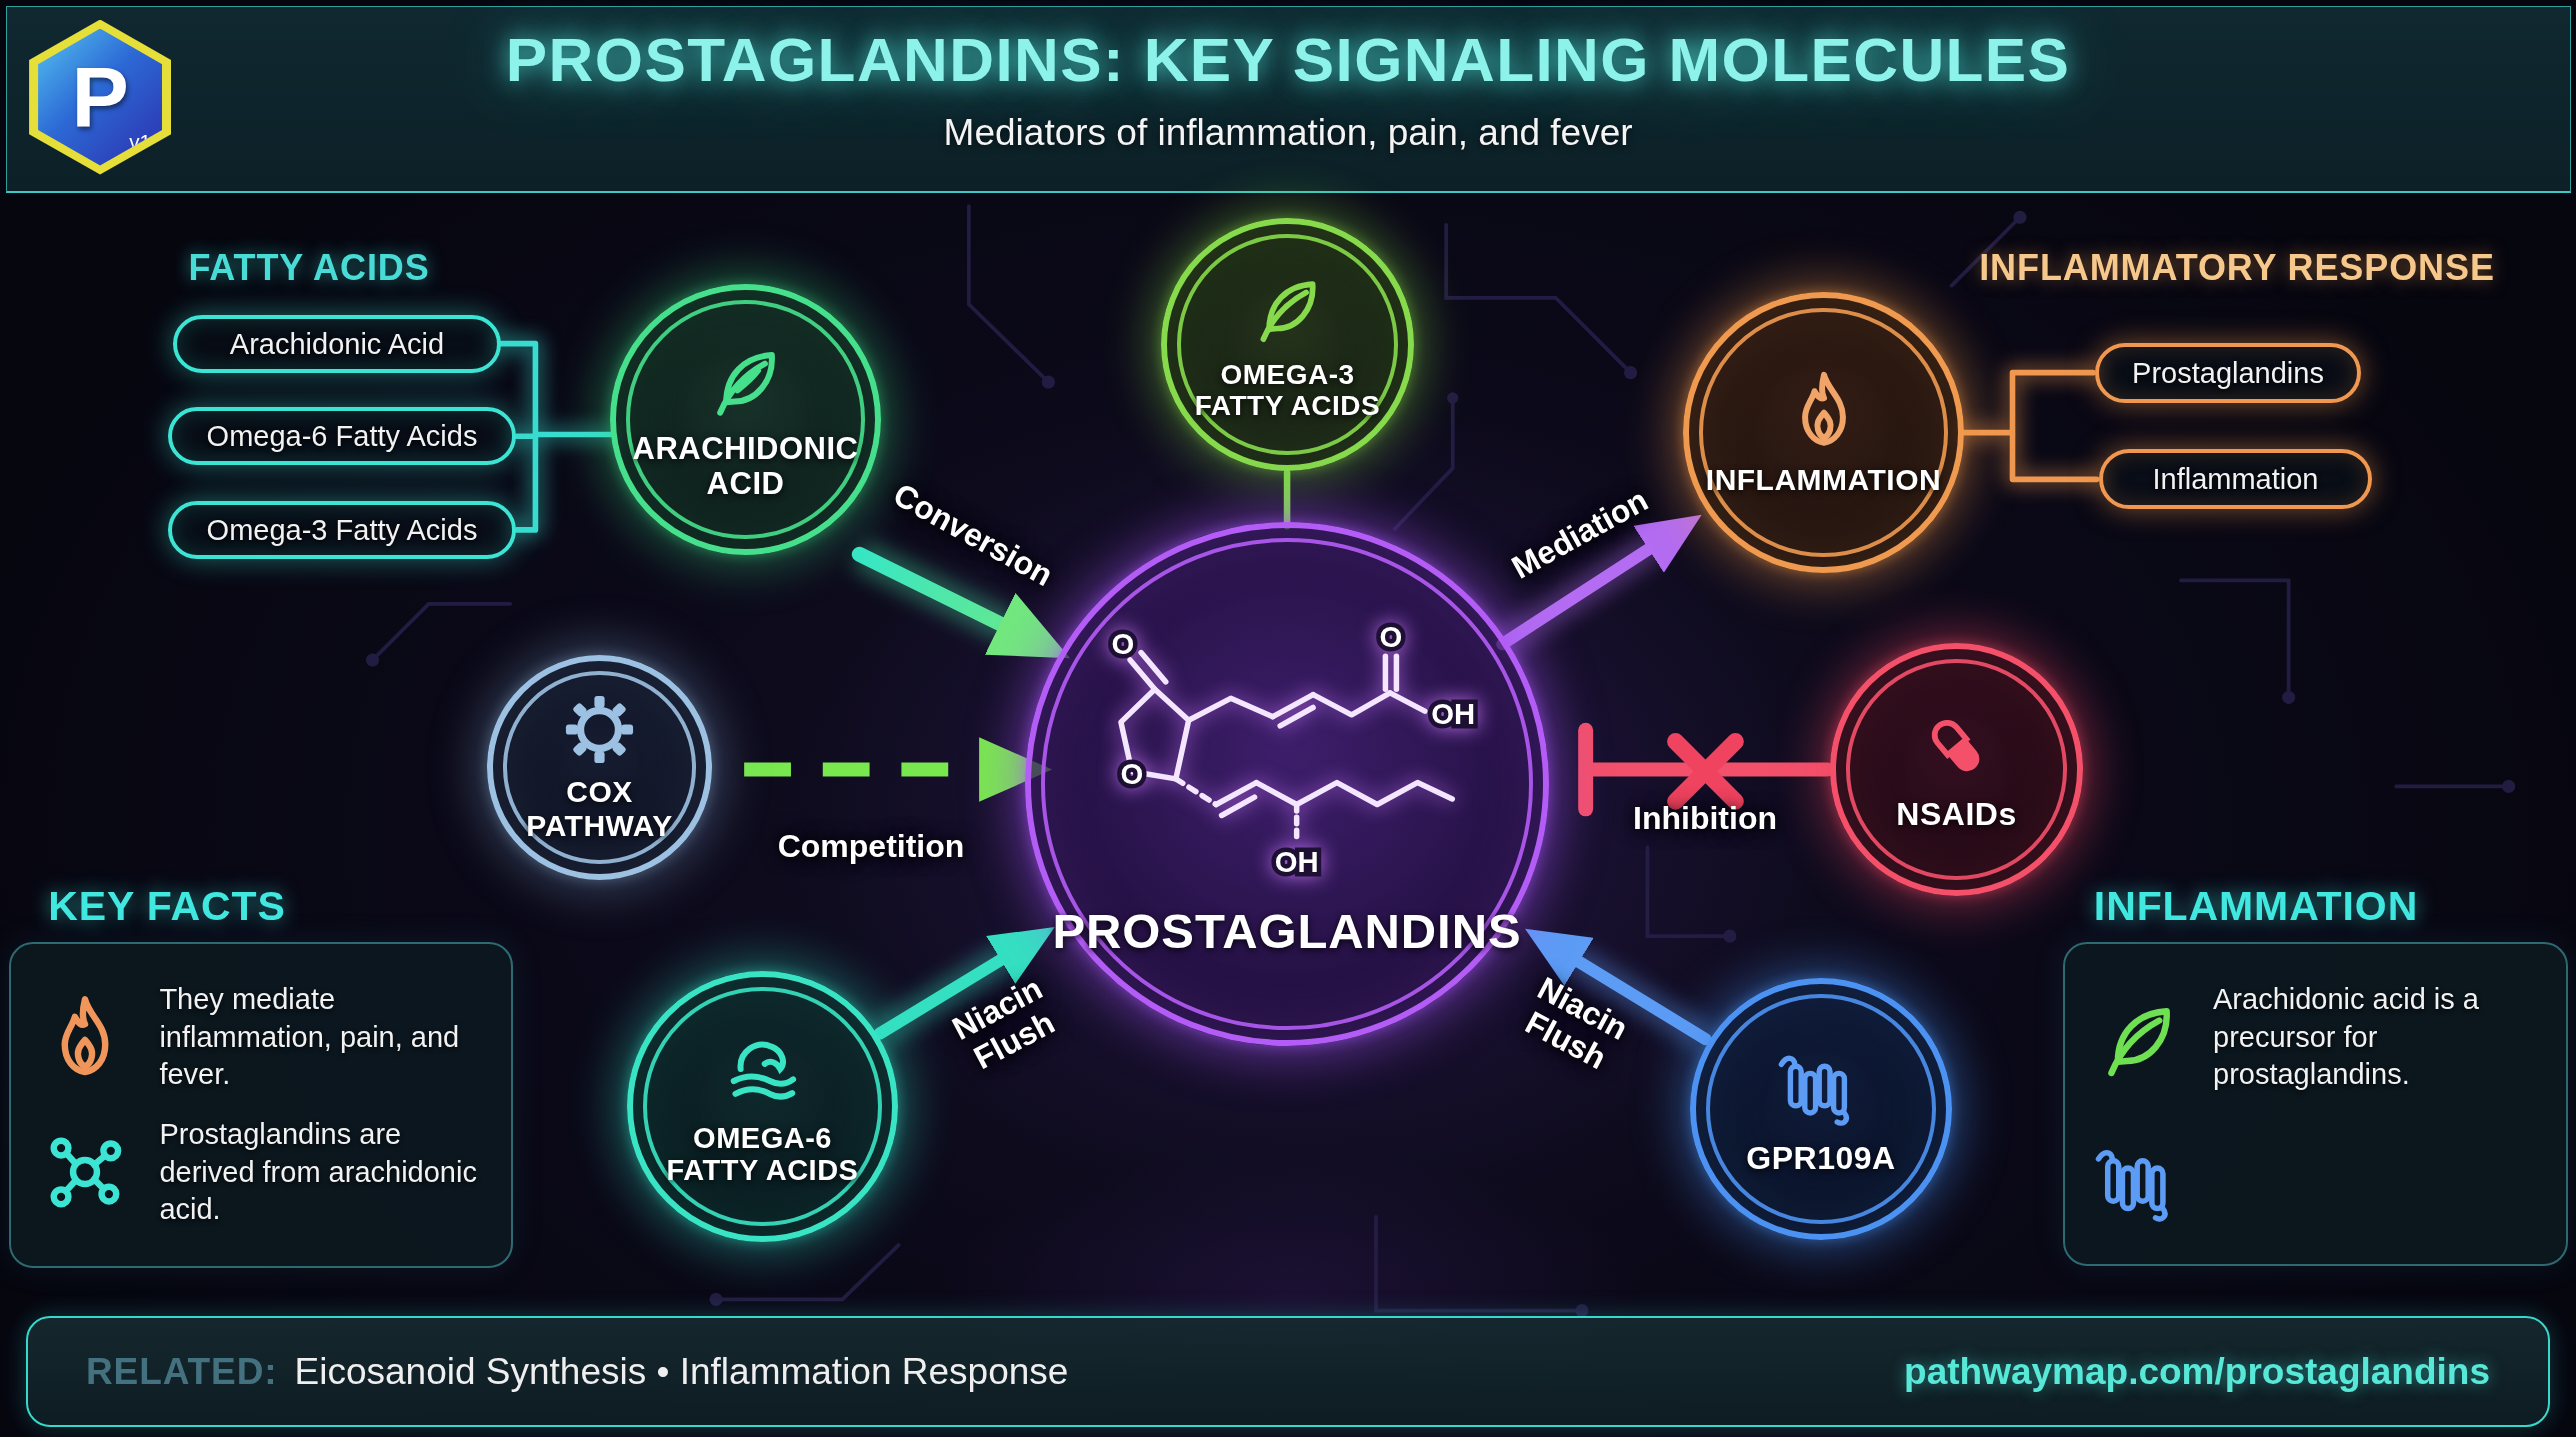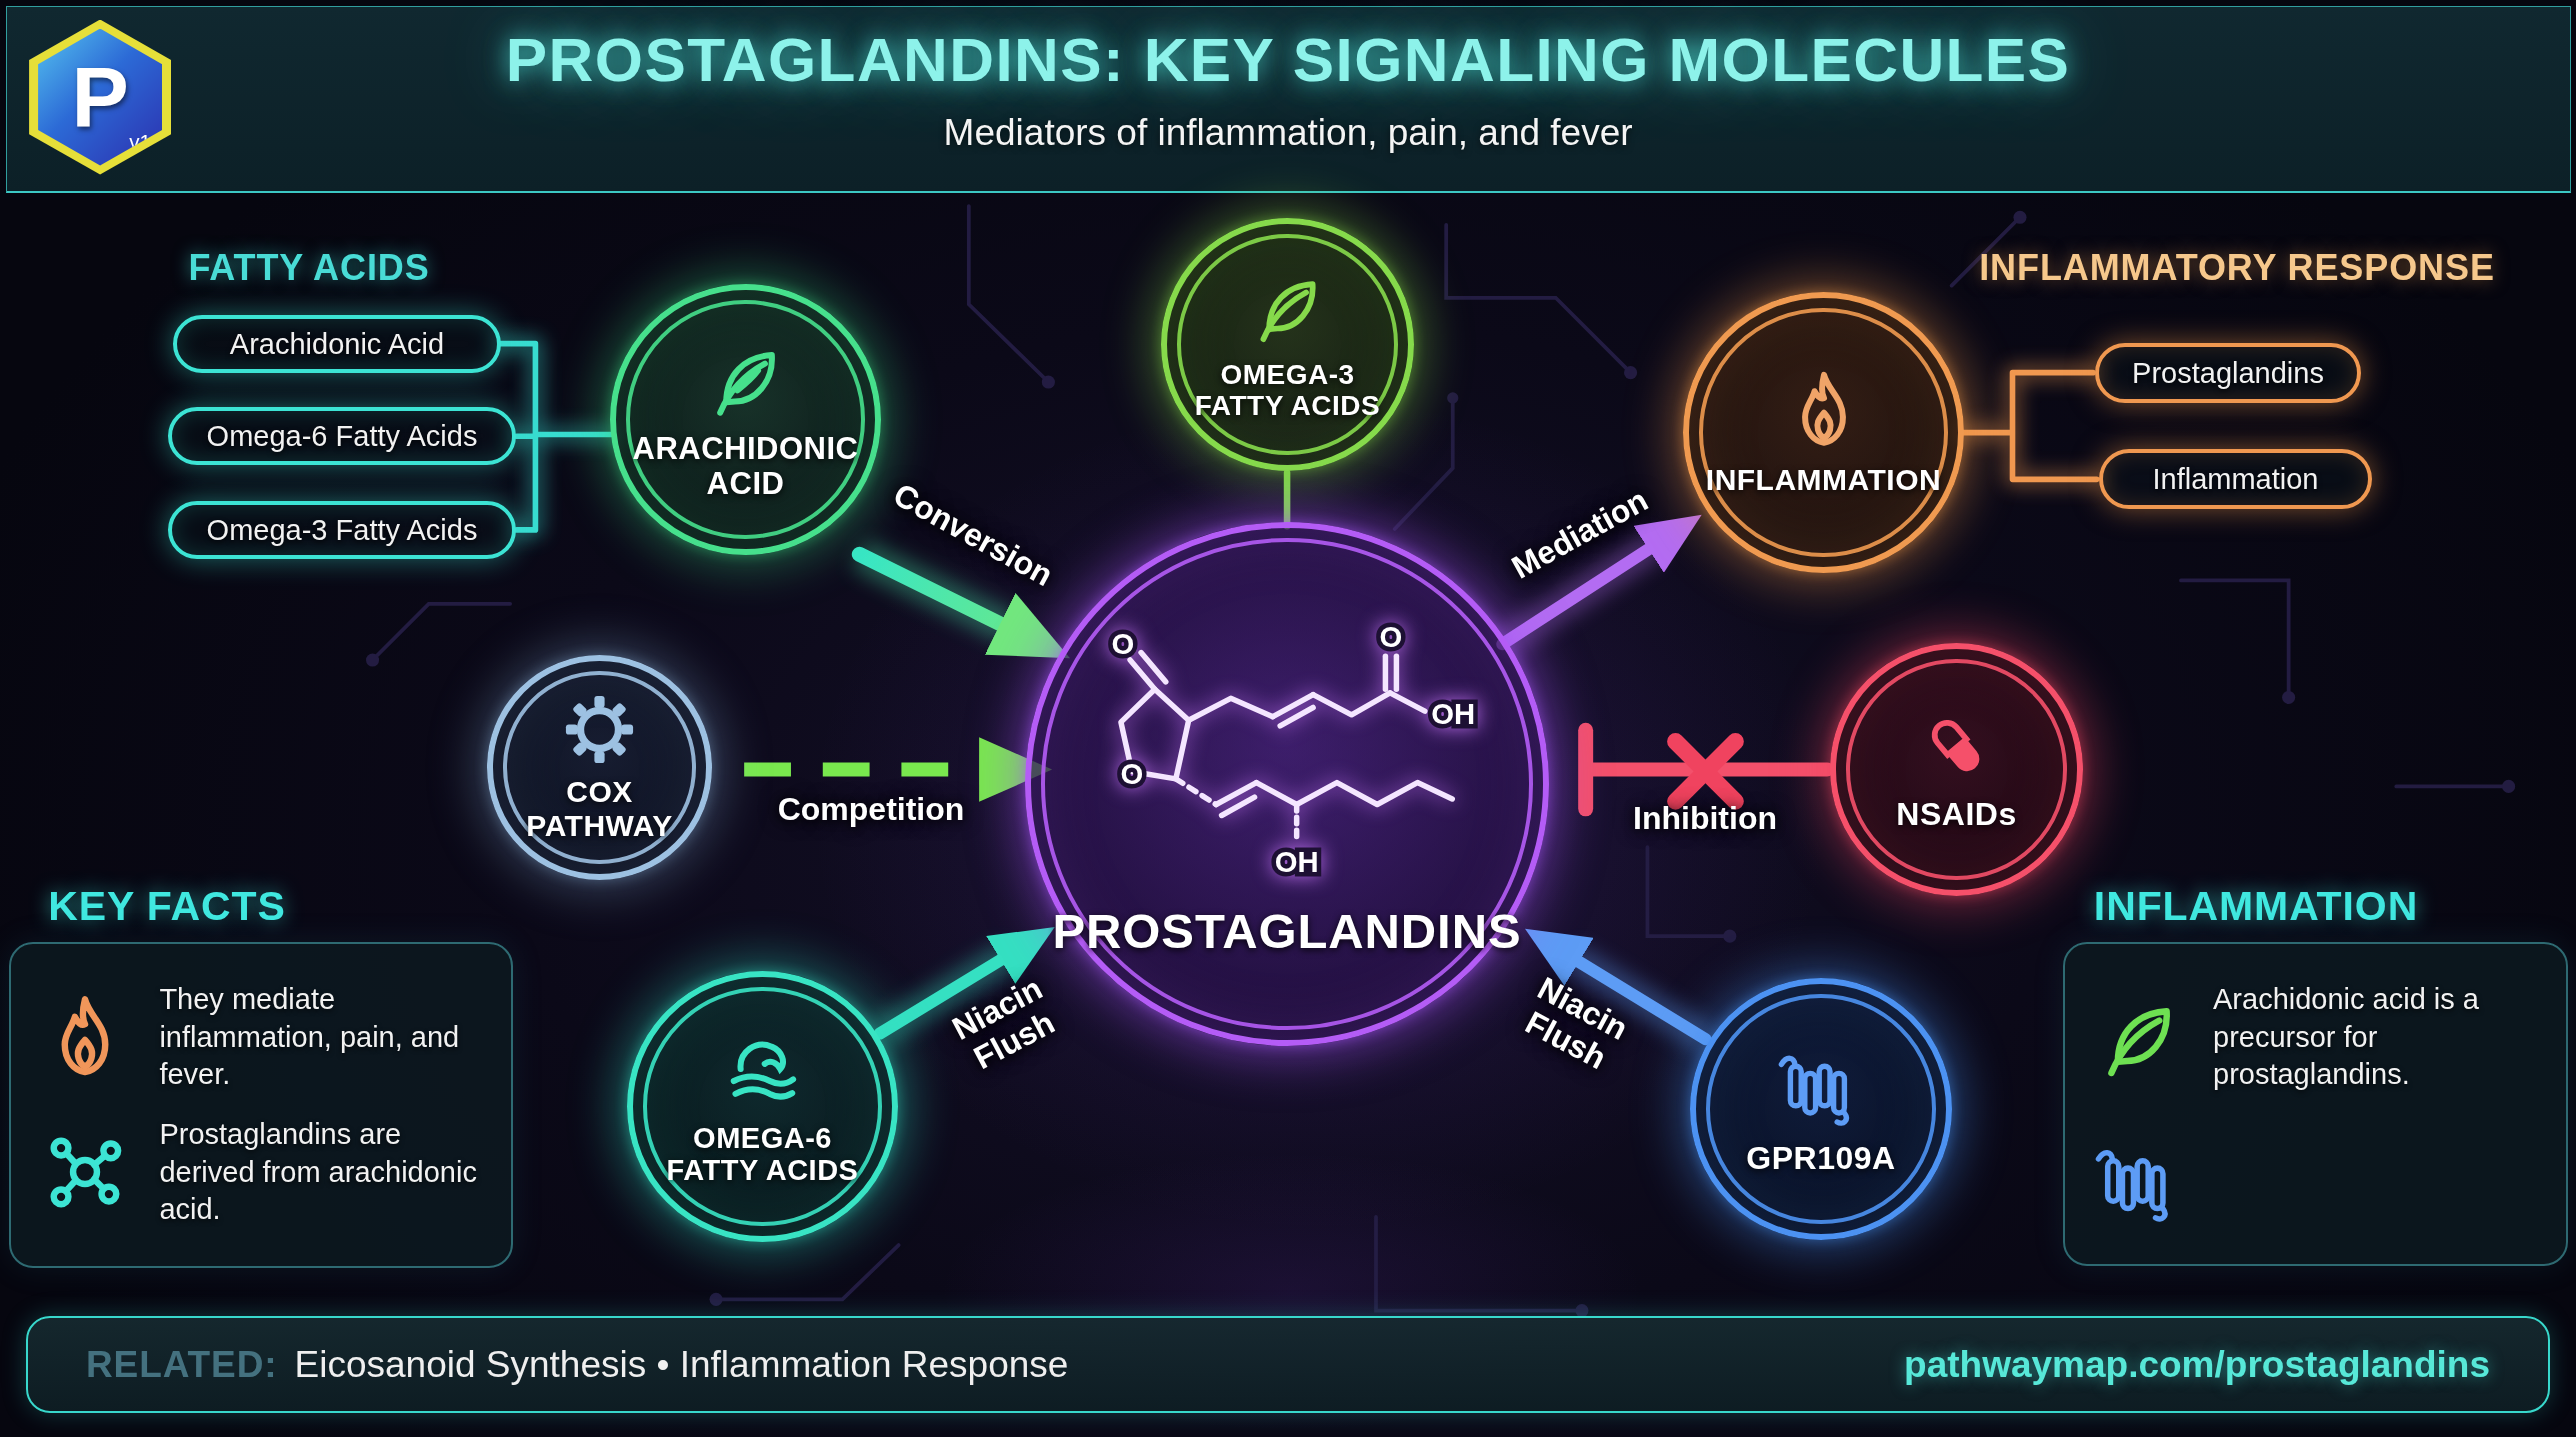--- a/index.html
+++ b/index.html
@@ -68,21 +68,21 @@
 
   
   .panel{position:absolute;box-sizing:border-box;border:2.8px solid #2e6a72;border-radius:24px;
     background:rgba(13,26,33,.80);box-shadow:0 0 32px rgba(40,130,140,.14);
     padding:37px 28px;display:flex;flex-direction:column;justify-content:space-between;}
   .panel-item{display:flex;align-items:center;gap:28px;}
   .p-icon{flex:0 0 92px;width:92px;height:92px;}
   .p-text{font-size:29px;line-height:1.3;color:#f2f2f2;font-weight:500;text-shadow:0 1.9px 5.6px rgba(0,0,0,.7);}
 
   
-  .footer{position:absolute;left:26px;top:1316px;width:2524px;height:97px;box-sizing:border-box;
+  .footer{position:absolute;left:26px;top:1316px;width:2524px;height:111px;box-sizing:border-box;
     border:2.8px solid #38d8cc;border-radius:24px;
     background:linear-gradient(180deg,rgba(22,42,48,.92),rgba(14,30,36,.92));
     box-shadow:0 0 24px rgba(50,210,200,.25);
     display:flex;align-items:center;justify-content:space-between;padding:0 58px;}
   .related{display:flex;align-items:baseline;gap:17px;font-size:37px;}
   .related-label{color:#44717f;font-weight:800;letter-spacing:0.9px;}
   .related-text{color:#efefef;font-weight:500;}
   .footer-url{font-size:37px;font-weight:700;color:#57e8d8;text-shadow:0 0 15px rgba(70,230,215,.5);}
 
   .glowpatch{position:absolute;pointer-events:none;}
@@ -340,21 +340,21 @@
         <rect x="32" y="36" width="12" height="44" rx="6"></rect>
         <rect x="48" y="28" width="12" height="44" rx="6"></rect>
         <rect x="64" y="36" width="12" height="44" rx="6"></rect>
         <path d="M76,80 C82,88 74,94 68,90"></path>
       </svg>
       <div class="node-label" style="font-size:32px;">GPR109A</div>
     </div>
   </div>
 
   <div class="edge-label" style="left:973px;top:535px;--rot:29deg;">Conversion</div>
-  <div class="edge-label" style="left:871px;top:809px;">Competition</div>
+  <div class="edge-label" style="left:871px;top:846px;">Competition</div>
   <div class="edge-label" style="left:1580px;top:534px;--rot:-29deg;">Mediation</div>
   <div class="edge-label" style="left:1705px;top:818px;">Inhibition</div>
   <div class="edge-label wrap" style="left:1006px;top:1025px;--rot:-28deg;">Niacin Flush</div>
   <div class="edge-label wrap" style="left:1574px;top:1025px;--rot:28deg;">Niacin Flush</div>
 
   <div class="sec-head h-big" style="left:167px;top:906px;font-size:41px;">KEY FACTS</div>
   <div class="panel" style="left:9.4px;top:942px;width:504px;height:326px;">
     <div class="panel-item">
       <svg class="p-icon" viewBox="0 0 100 100" fill="none" stroke="#f0965a" stroke-width="7" stroke-linecap="round" stroke-linejoin="round">
         <path d="M50,8 C55,26 72,36 72,57 C72,74 62,85 50,87 C38,85 28,74 28,57 C28,45 36,38 39,27 C43,34 46,37 50,35 C46,27 48,16 50,8 Z"></path>

